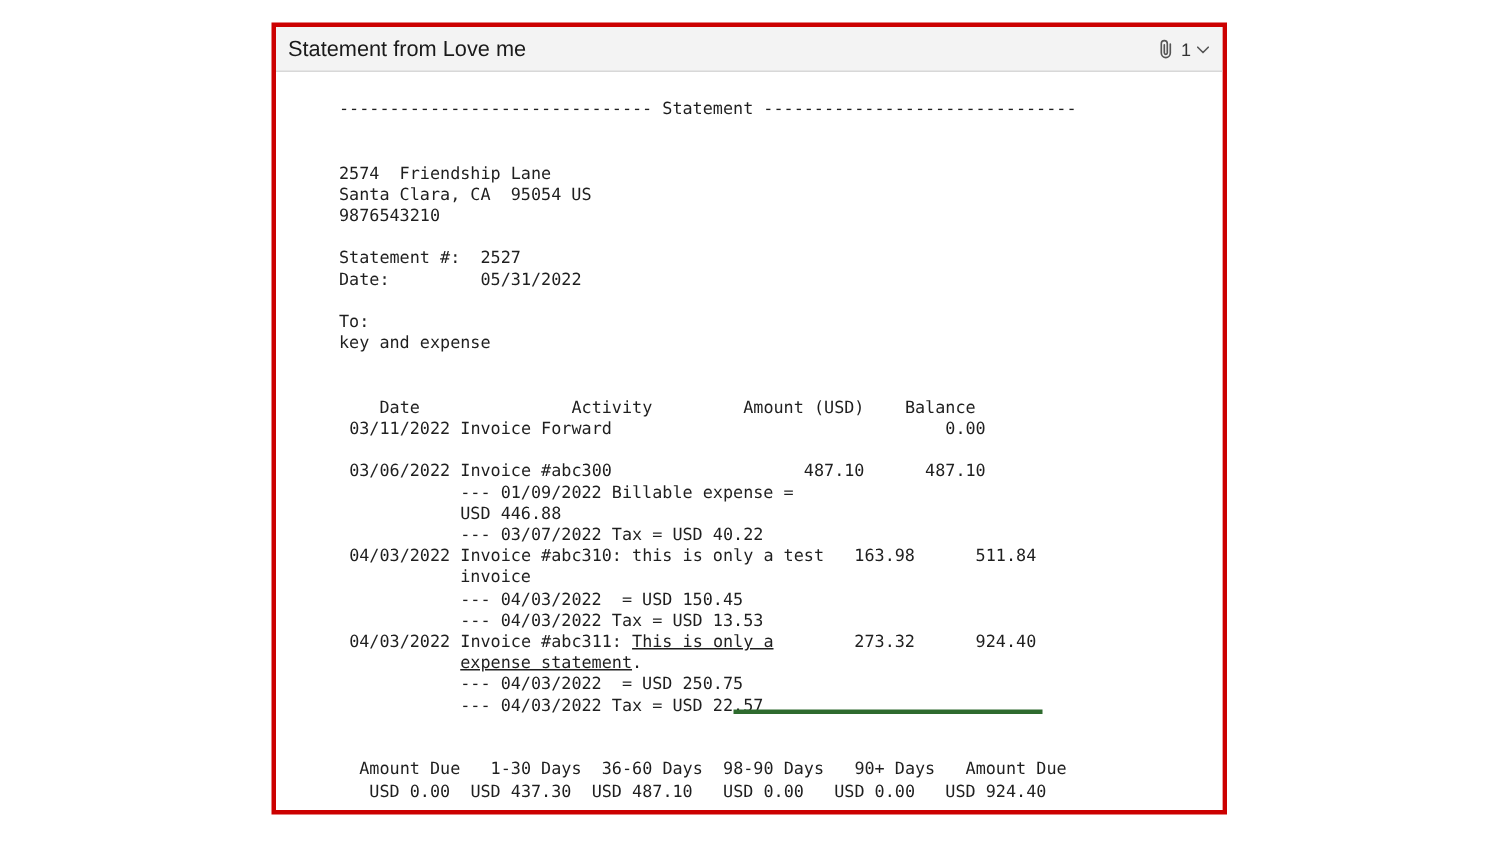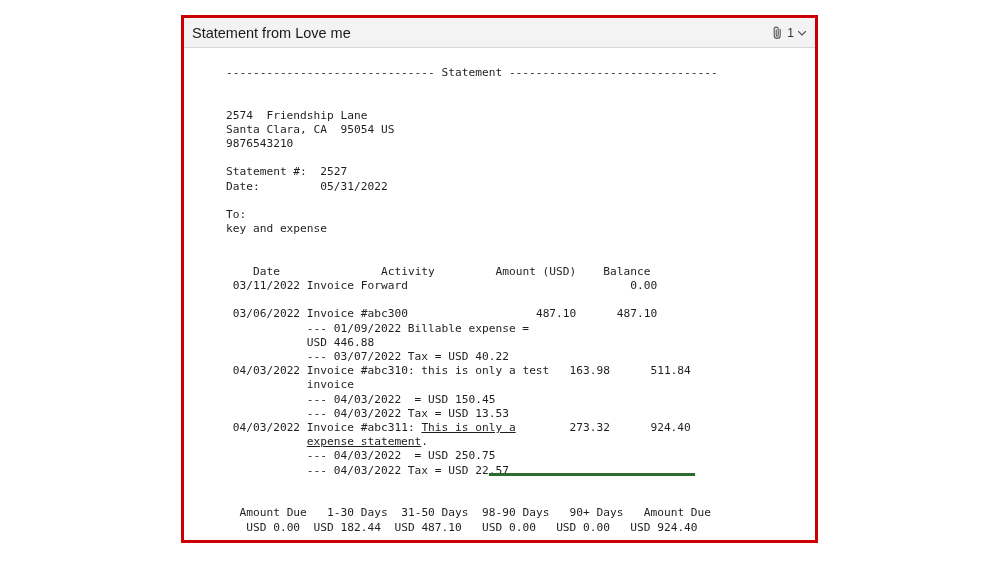--- a/index.html
+++ b/index.html
@@ -152,19 +152,19 @@
  <span>04/03/2022</span> <span>Invoice #abc310: this is only a test</span>   <span>163.98</span>      <span>511.84</span>
             <span>invoice</span>
             <span>--- 04/03/2022  = USD 150.45</span>
             <span>--- 04/03/2022 Tax = USD 13.53</span>
  <span>04/03/2022</span> <span>Invoice #abc311: </span><span class="hl-underline">This is only a</span>        <span>273.32</span>      <span>924.40</span>
             <span class="hl-underline">expense statement</span><span>.</span>
             <span>--- 04/03/2022  = USD 250.75</span>
             <span>--- 04/03/2022 Tax = USD 22.57</span>
 
 
-  <span>Amount Due</span>   <span>1-30 Days</span>  <span>31-50 Days</span>  <span>98-90 Days</span>   <span>90+ Days</span>   <span>Amount Due</span>
-   <span>USD 0.00</span>  <span>USD 182.44</span>  <span>USD 487.10</span>   <span>USD 0.00</span>   <span>USD 0.00</span>   <span>USD 924.40</span></pre>
+  <span>Amount Due</span>   <span>1-30 Days</span>  <span>36-60 Days</span>  <span>98-90 Days</span>   <span>90+ Days</span>   <span>Amount Due</span>
+   <span>USD 0.00</span>  <span>USD 437.30</span>  <span>USD 487.10</span>   <span>USD 0.00</span>   <span>USD 0.00</span>   <span>USD 924.40</span></pre>
       <div class="green-marker"></div>
     </div>
 
   </div>
 </div>
 
 </body></html>

